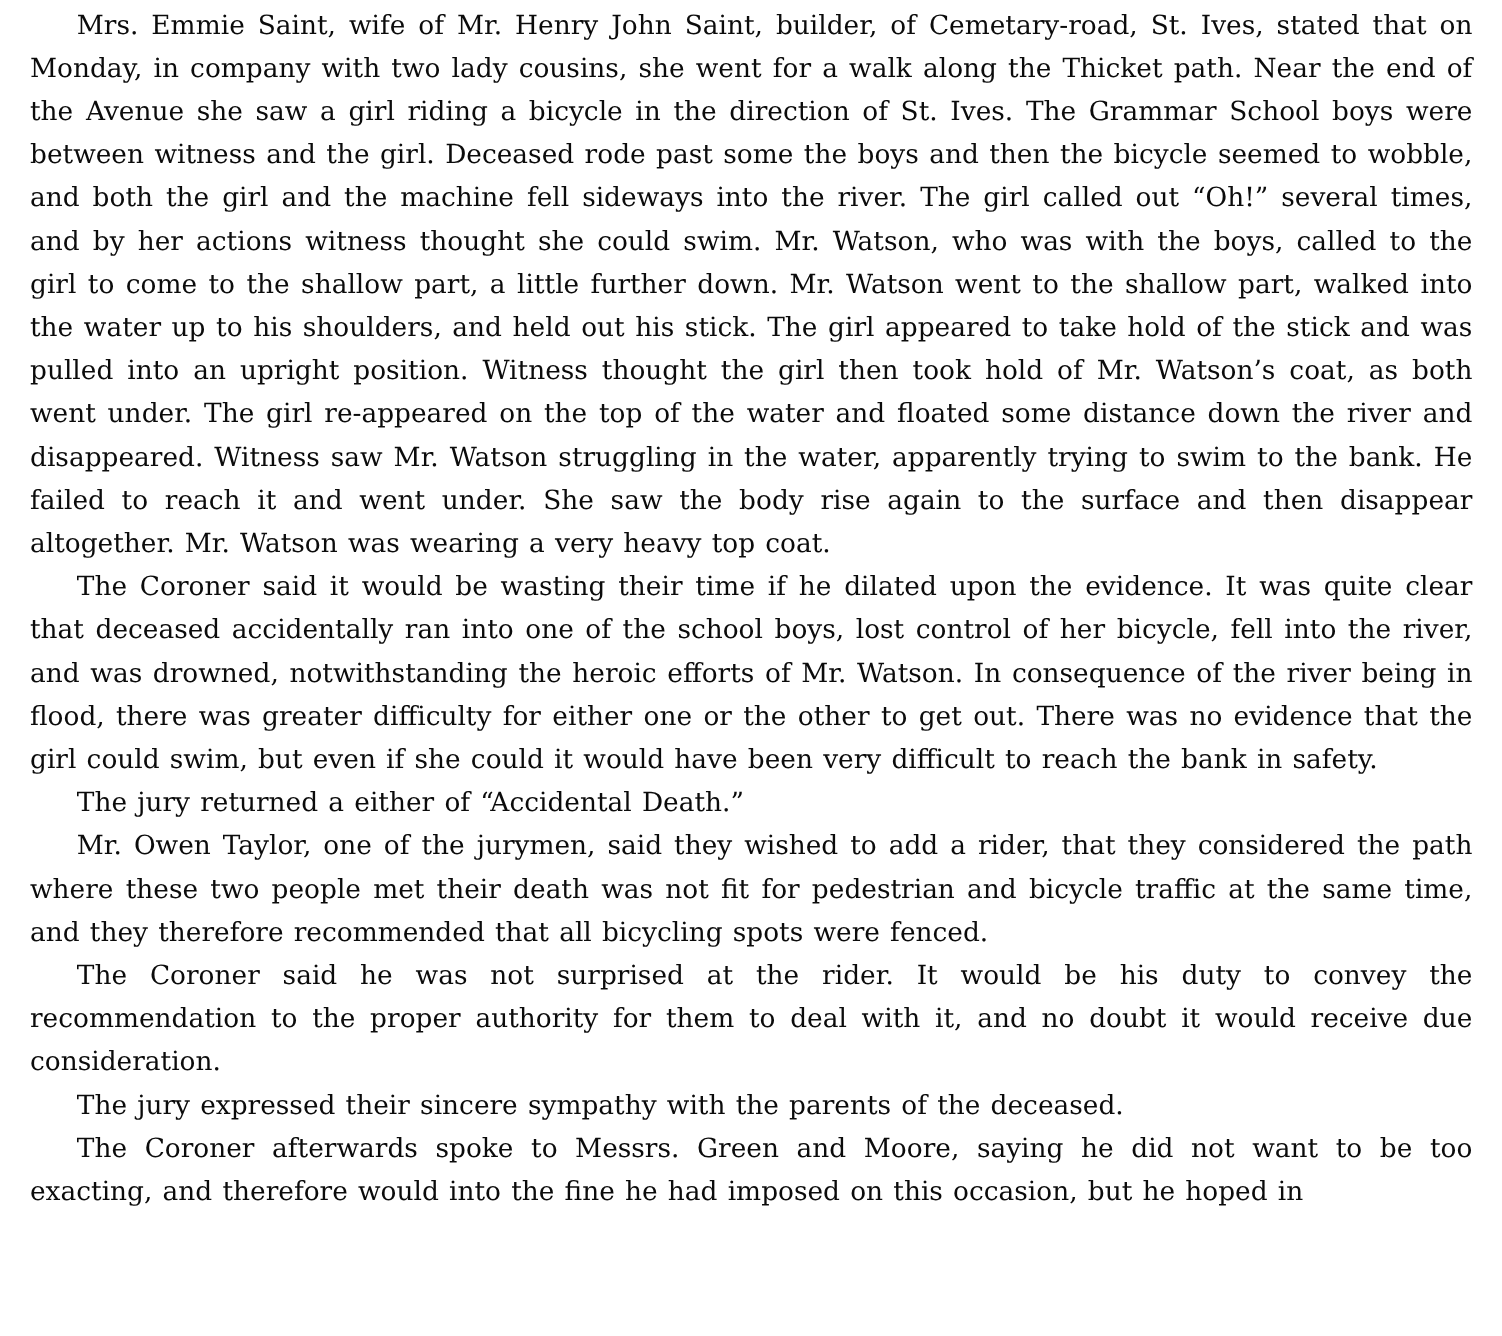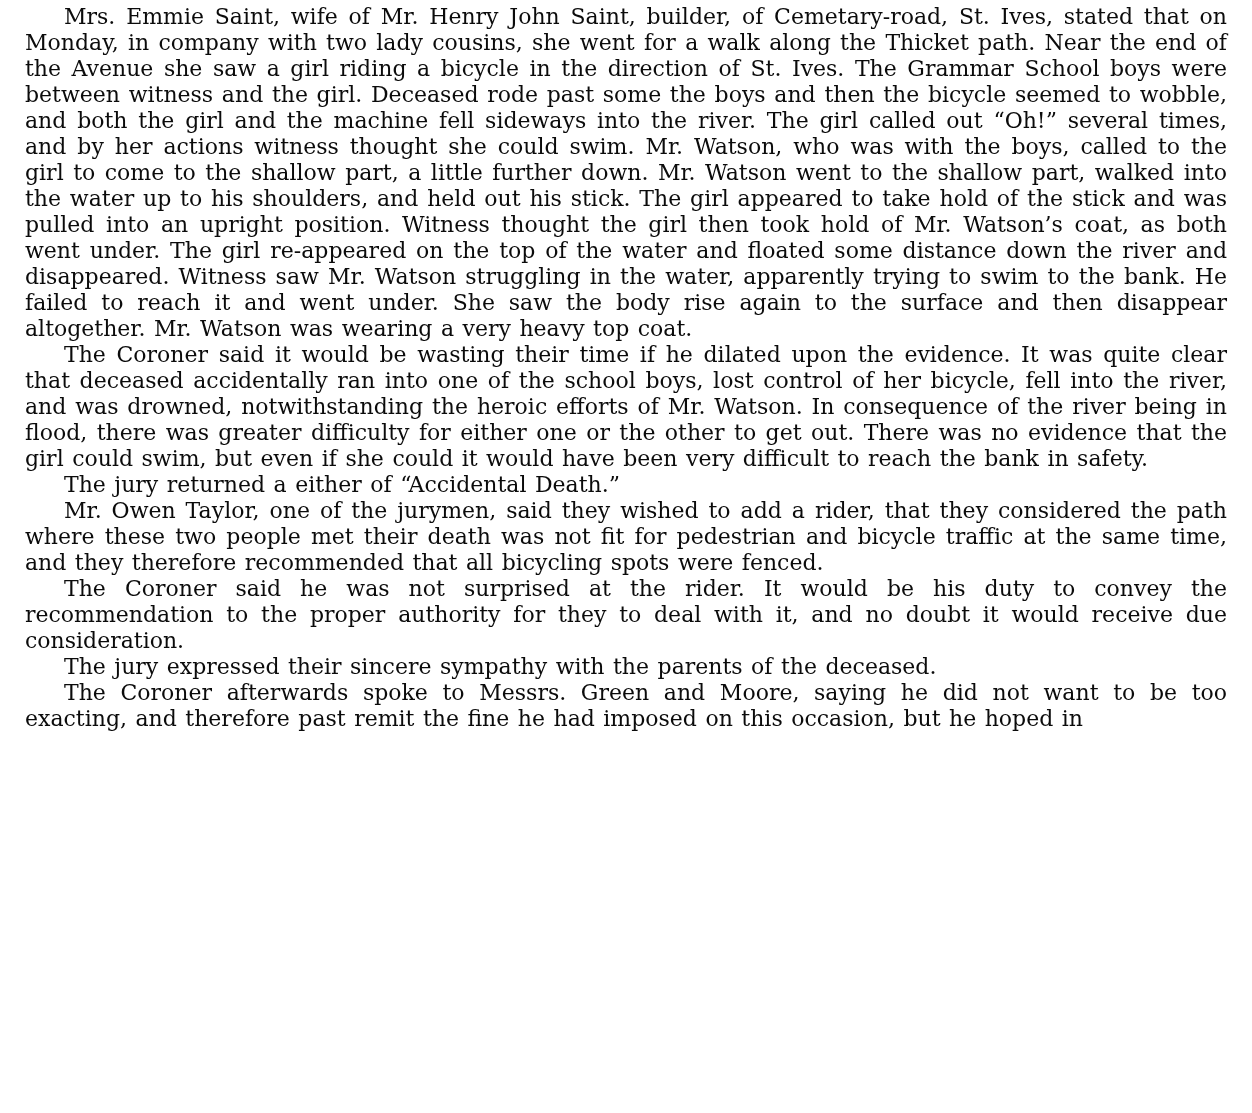--- a/index.html
+++ b/index.html
@@ -9,34 +9,34 @@
   }
   .page {
     width: 1252px;
     height: 1113px;
     box-sizing: border-box;
     padding: 4px 25px 0 25px;
     background: #ffffff;
     color: #0b0b0b;
     font-family: "DejaVu Serif", serif;
     font-size: 22px;
-    line-height: 26px;
+    line-height: 36px;
     overflow: hidden;
   }
   .page p {
     margin: 0;
     text-align: justify;
     text-indent: 39px;
     word-spacing: 1.5px;
   }
 </style>
 </head>
 <body>
 
 <div class="page">
   <p>Mrs. Emmie Saint, wife of Mr. Henry John Saint, builder, of Cemetary-road, St. Ives, stated that on Monday, in company with two lady cousins, she went for a walk along the Thicket path. Near the end of the Avenue she saw a girl riding a bicycle in the direction of St. Ives. The Grammar School boys were between witness and the girl. Deceased rode past some the boys and then the bicycle seemed to wobble, and both the girl and the machine fell sideways into the river. The girl called out “Oh!” several times, and by her actions witness thought she could swim. Mr. Watson, who was with the boys, called to the girl to come to the shallow part, a little further down. Mr. Watson went to the shallow part, walked into the water up to his shoulders, and held out his stick. The girl appeared to take hold of the stick and was pulled into an upright position. Witness thought the girl then took hold of Mr. Watson’s coat, as both went under. The girl re-appeared on the top of the water and floated some distance down the river and disappeared. Witness saw Mr. Watson struggling in the water, apparently trying to swim to the bank. He failed to reach it and went under. She saw the body rise again to the surface and then disappear altogether. Mr. Watson was wearing a very heavy top coat.</p>
   <p>The Coroner said it would be wasting their time if he dilated upon the evidence. It was quite clear that deceased accidentally ran into one of the school boys, lost control of her bicycle, fell into the river, and was drowned, notwithstanding the heroic efforts of Mr. Watson. In consequence of the river being in flood, there was greater difficulty for either one or the other to get out. There was no evidence that the girl could swim, but even if she could it would have been very difficult to reach the bank in safety.</p>
   <p>The jury returned a either of “Accidental Death.”</p>
   <p>Mr. Owen Taylor, one of the jurymen, said they wished to add a rider, that they considered the path where these two people met their death was not fit for pedestrian and bicycle traffic at the same time, and they therefore recommended that all bicycling spots were fenced.</p>
-  <p>The Coroner said he was not surprised at the rider. It would be his duty to convey the recommendation to the proper authority for they to deal with it, and no doubt it would receive due consideration.</p>
+  <p>The Coroner said he was not surprised at the rider. It would be his duty to convey the recommendation to the proper authority for them to deal with it, and no doubt it would receive due consideration.</p>
   <p>The jury expressed their sincere sympathy with the parents of the deceased.</p>
-  <p>The Coroner afterwards spoke to Messrs. Green and Moore, saying he did not want to be too exacting, and therefore past remit the fine he had imposed on this occasion, but he hoped in</p>
+  <p>The Coroner afterwards spoke to Messrs. Green and Moore, saying he did not want to be too exacting, and therefore would into the fine he had imposed on this occasion, but he hoped in</p>
 </div>
 
 </body></html>

